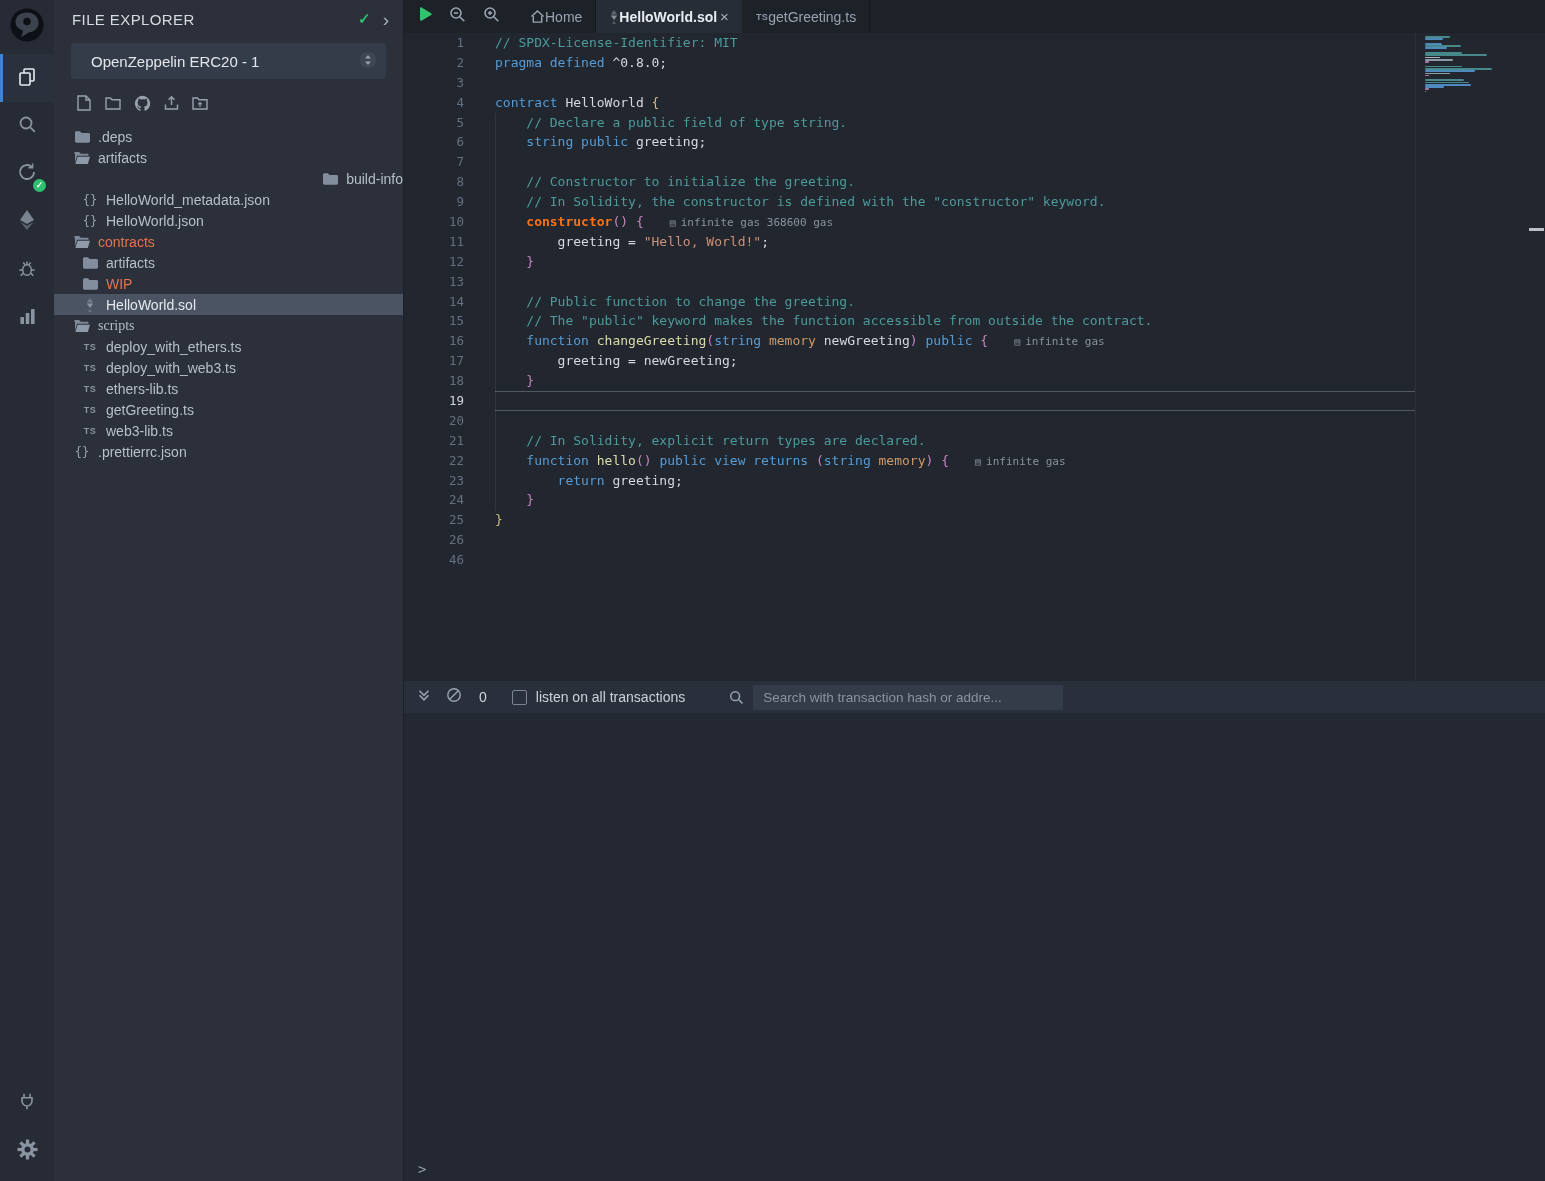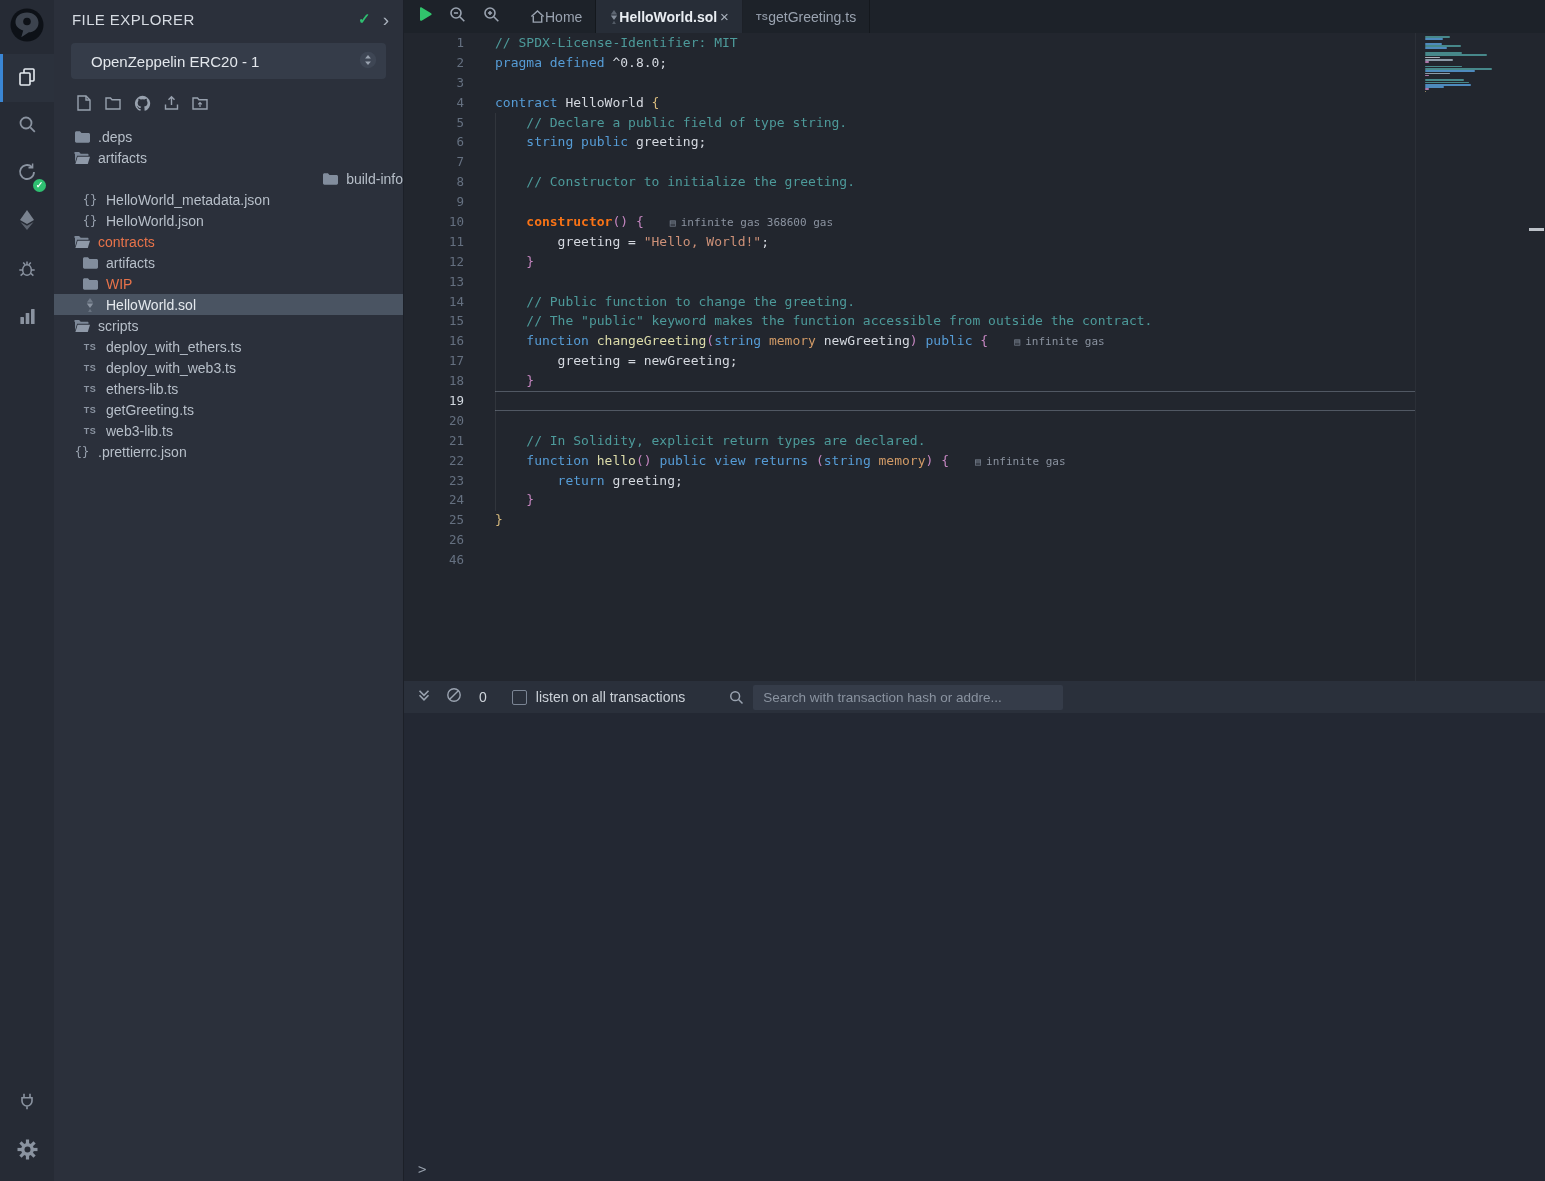--- a/index.html
+++ b/index.html
@@ -265,21 +265,21 @@
         <div class="trow sel" style="padding-left: 28px;">
           <span class="ticon">
             <svg width="10" height="14" viewBox="0 0 10 14" fill="#96a0ad">
               <path d="M5 0 1.8 4.6h6.4z" opacity=".5"></path>
               <path d="M1.8 5.4h6.4L5 10z" opacity=".85"></path>
               <path d="M5 10.8 3.1 13.9h3.8z" opacity=".4"></path>
             </svg>
           </span>
           <span class="tlabel">HelloWorld.sol</span>
         </div>
-        <div class="trow" style="padding-left: 20px;">
+        <div class="trow" style="padding-left: 20px; font-family: Liberation Serif, serif;">
           <span class="ticon">
             <svg width="16" height="12" viewBox="0 0 16 12" fill="#828d9d">
               <path d="M0 1.5C0 .7.7 0 1.5 0h3.6l1.6 1.8h6.8c.6 0 1 .4 1 1v1H3.1L1 10.5V1.5z" opacity=".95"></path>
               <path d="M3.6 4.8H16l-2.2 7.2H1.4z" fill="#8f99a8"></path>
             </svg>
           </span>
           <span class="tlabel">scripts</span>
         </div>
         <div class="trow" style="padding-left: 28px;">
           <span class="ticon">
@@ -377,21 +377,21 @@
     <div class="editor">
       <div>
           <div class="crow"><span class="ln">1</span><span class="lc"><span class="tk-cm">// SPDX-License-Identifier: MIT</span></span></div>
           <div class="crow"><span class="ln">2</span><span class="lc"><span class="tk-kw">pragma defined </span><span class="tk-pl">^0.8.0;</span></span></div>
           <div class="crow"><span class="ln">3</span><span class="lc"></span></div>
           <div class="crow"><span class="ln">4</span><span class="lc"><span class="tk-kw">contract </span><span class="tk-pl">HelloWorld </span><span class="tk-br1">{</span></span></div>
           <div class="crow"><span class="ln">5</span><span class="lc"><span class="tk-cm">    // Declare a public field of type string.</span></span></div>
           <div class="crow"><span class="ln">6</span><span class="lc"><span class="tk-kw">    string public </span><span class="tk-pl">greeting;</span></span></div>
           <div class="crow"><span class="ln">7</span><span class="lc"></span></div>
           <div class="crow"><span class="ln">8</span><span class="lc"><span class="tk-cm">    // Constructor to initialize the greeting.</span></span></div>
-          <div class="crow"><span class="ln">9</span></div>
+          <div class="crow"><span class="ln">9</span><span class="lc"><span class="tk-cm">    // In Solidity, the constructor is defined with the "constructor" keyword.</span></span></div>
           <div class="crow"><span class="ln">10</span><span class="lc"><span class="tk-ctor">    constructor</span><span class="tk-pn">() </span><span class="tk-br2">{</span><span class="gas"><span class="gasic">▤</span>infinite gas 368600 gas</span></span></div>
           <div class="crow"><span class="ln">11</span><span class="lc"><span class="tk-pl">        greeting = </span><span class="tk-str">"Hello, World!"</span><span class="tk-pl">;</span></span></div>
           <div class="crow"><span class="ln">12</span><span class="lc"><span class="tk-br2">    }</span></span></div>
           <div class="crow"><span class="ln">13</span><span class="lc"></span></div>
           <div class="crow"><span class="ln">14</span><span class="lc"><span class="tk-cm">    // Public function to change the greeting.</span></span></div>
           <div class="crow"><span class="ln">15</span><span class="lc"><span class="tk-cm">    // The "public" keyword makes the function accessible from outside the contract.</span></span></div>
           <div class="crow"><span class="ln">16</span><span class="lc"><span class="tk-kw">    function </span><span class="tk-fn">changeGreeting</span><span class="tk-pn">(</span><span class="tk-kw">string </span><span class="tk-mem">memory </span><span class="tk-pl">newGreeting</span><span class="tk-pn">) </span><span class="tk-kw">public </span><span class="tk-br2">{</span><span class="gas"><span class="gasic">▤</span>infinite gas</span></span></div>
           <div class="crow"><span class="ln">17</span><span class="lc"><span class="tk-pl">        greeting = newGreeting;</span></span></div>
           <div class="crow"><span class="ln">18</span><span class="lc"><span class="tk-br2">    }</span></span></div>
           <div class="crow cur"><span class="ln">19</span><span class="lc"></span><i class="curbox"></i></div>

